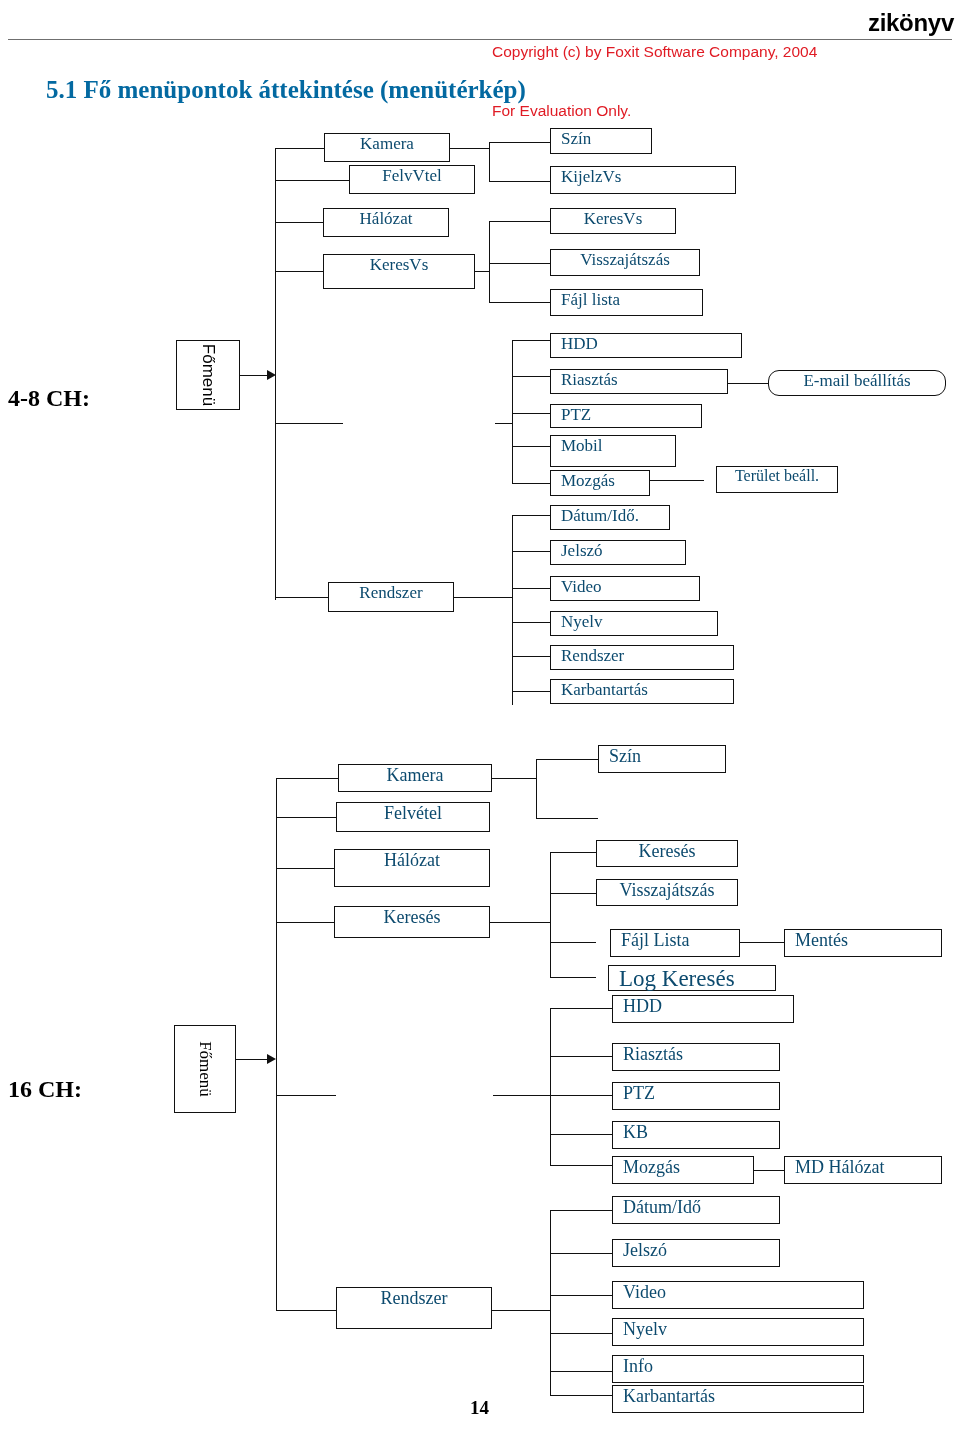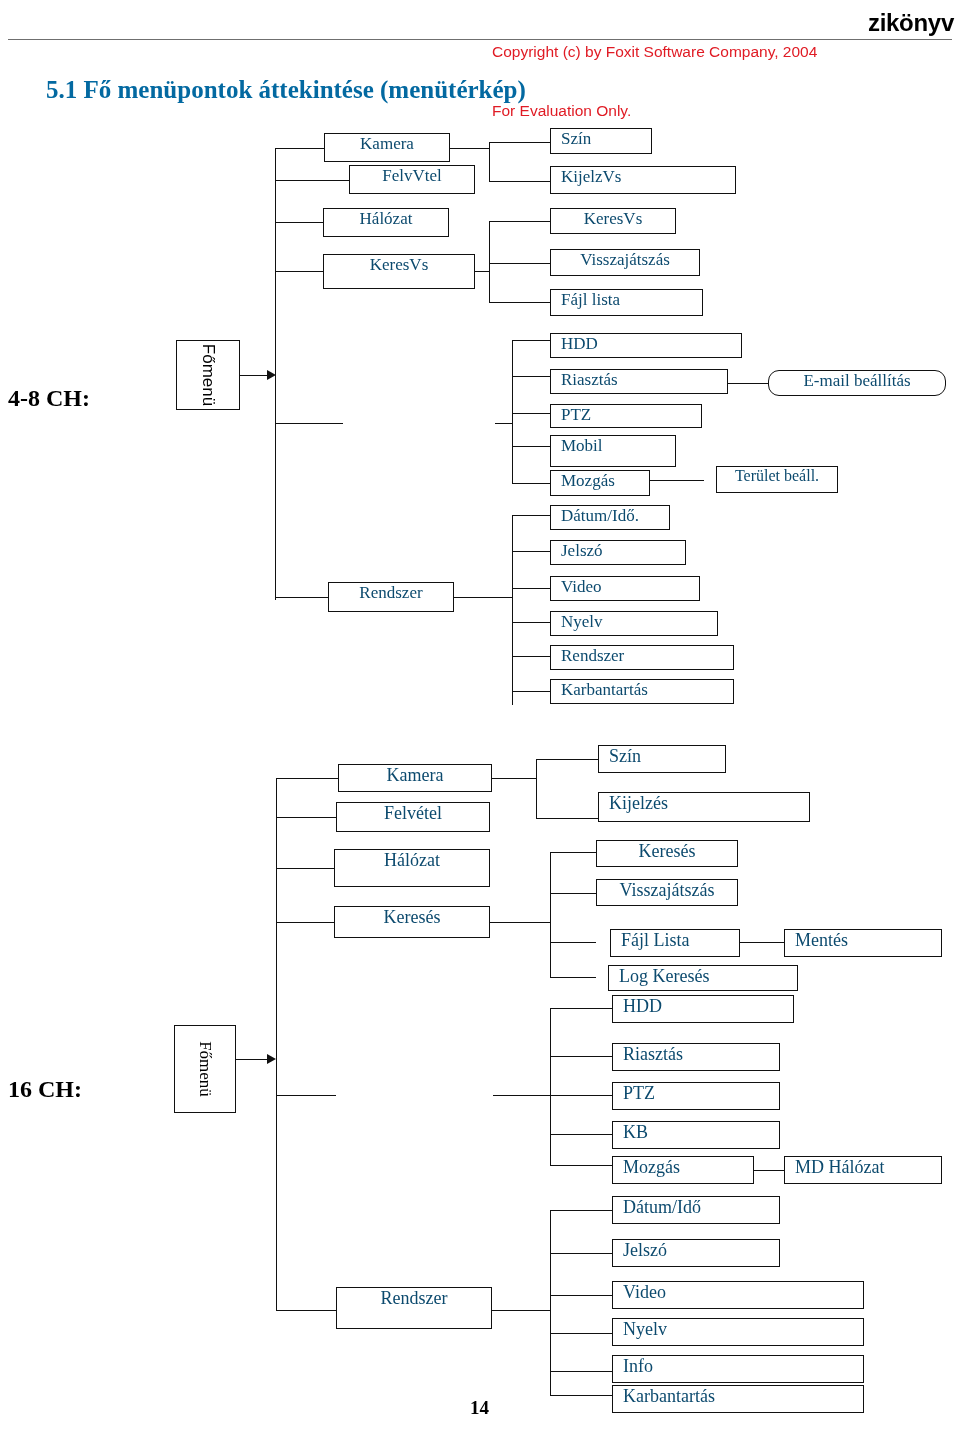--- a/index.html
+++ b/index.html
@@ -251,41 +251,38 @@
   </div>
 
   <div class="hline" style="left:492px;top:778px;width:44px;"></div>
   <div class="vline" style="left:536px;top:759px;height:60px;"></div>
   <div class="hline" style="left:536px;top:759px;width:62px;"></div>
   <div class="hline" style="left:536px;top:818px;width:62px;"></div>
 
   <div class="box serif" style="left:598px;top:745px;width:128px;height:28px;font-size:18px;">
     <span>Szín</span>
   </div>
-  <div class="box serif" style="left:598px;top:792px;width:212px;height:30px;font-size:18px;">
-    <span>Kijelzés</span>
-  </div>
 
   <div class="hline" style="left:490px;top:922px;width:60px;"></div>
   <div class="vline" style="left:550px;top:852px;height:125px;"></div>
   <div class="hline" style="left:550px;top:852px;width:46px;"></div>
   <div class="hline" style="left:550px;top:893px;width:46px;"></div>
   <div class="hline" style="left:550px;top:942px;width:46px;"></div>
   <div class="hline" style="left:550px;top:977px;width:46px;"></div>
 
   <div class="box ctr serif" style="left:596px;top:840px;width:142px;height:27px;font-size:18px;">
     <span>Keresés</span>
   </div>
   <div class="box ctr serif" style="left:596px;top:879px;width:142px;height:27px;font-size:18px;">
     <span>Visszajátszás</span>
   </div>
   <div class="box serif" style="left:610px;top:929px;width:130px;height:28px;font-size:18px;">
     <span>Fájl Lista</span>
   </div>
-  <div class="box serif" style="left:608px;top:965px;width:190px;height:26px;font-size:18px;">
+  <div class="box serif" style="left:608px;top:965px;width:168px;height:26px;font-size:23px;">
     <span>Log Keresés</span>
   </div>
 
   <div class="hline" style="left:740px;top:942px;width:44px;"></div>
   <div class="box serif" style="left:784px;top:929px;width:158px;height:28px;font-size:18px;">
     <span>Mentés</span>
   </div>
 
   <div class="hline" style="left:493px;top:1095px;width:57px;"></div>
   <div class="vline" style="left:550px;top:1008px;height:157px;"></div>

